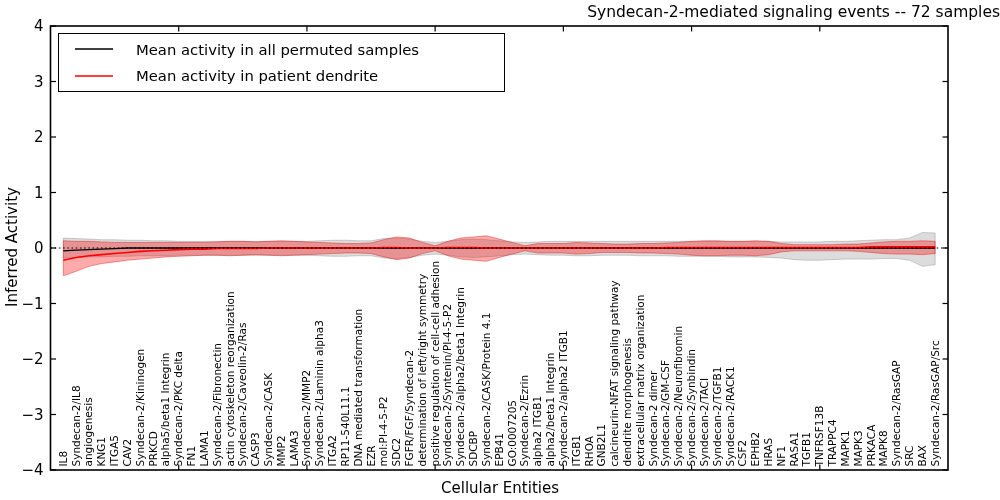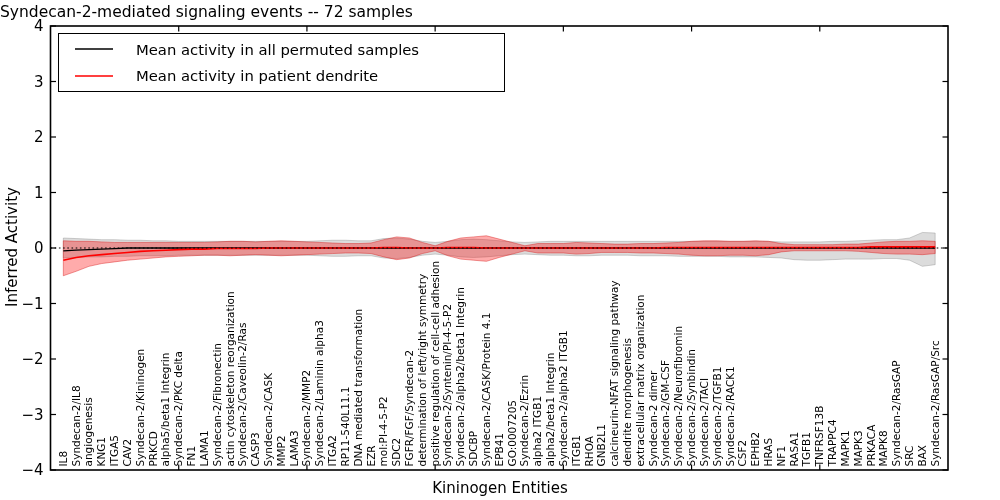--- a/index.html
+++ b/index.html
@@ -1,19 +1,19 @@
 <!DOCTYPE html>
 <html><head>
 <meta charset="utf-8">
 <style>
   html,body{margin:0;padding:0;background:#fff;}
   .figure{position:relative;width:1000px;height:500px;background:#ffffff;overflow:hidden;
           font-family:"DejaVu Sans","Liberation Sans",sans-serif;color:#000;}
   #plot{position:absolute;left:0;top:0;}
-  .title{position:absolute;top:3px;left:0;width:1000px;text-align:left;font-size:15.5px;}
+  .title{position:absolute;top:3px;left:0;width:1000px;text-align:right;font-size:15.5px;}
   .xlabel{position:absolute;top:479px;left:0;width:1000px;text-align:center;font-size:15px;}
   .ylabel{position:absolute;left:12px;top:247px;transform:translate(-50%,-50%) rotate(-90deg);
           white-space:nowrap;font-size:15px;}
   .legend{position:absolute;left:58px;top:33px;width:447px;height:59px;background:#fff;
           border:1.6px solid #000;display:flex;flex-direction:column;justify-content:space-around;
           padding:2px 0;box-sizing:border-box;z-index:5;}
   .legend-row{display:flex;align-items:center;padding-left:15px;text-align:right;}
   .legend-row .sw{flex:0 0 auto;}
   .legend-row span{margin-left:22px;font-size:14.8px;white-space:nowrap;}
   svg text{fill:#000;}
@@ -142,21 +142,21 @@
         <line x1="563.3571428571429" x2="563.3571428571429" y1="464.5" y2="470" stroke="#000" stroke-width="1.2"></line>
         <line x1="691.5714285714286" x2="691.5714285714286" y1="26" y2="31.5" stroke="#000" stroke-width="1.2"></line>
         <line x1="691.5714285714286" x2="691.5714285714286" y1="464.5" y2="470" stroke="#000" stroke-width="1.2"></line>
         <line x1="819.7857142857143" x2="819.7857142857143" y1="26" y2="31.5" stroke="#000" stroke-width="1.2"></line>
         <line x1="819.7857142857143" x2="819.7857142857143" y1="464.5" y2="470" stroke="#000" stroke-width="1.2"></line>
       </g>
     </svg>
 
   <div class="title">Syndecan-2-mediated signaling events -- 72 samples</div>
   <div class="ylabel">Inferred Activity</div>
-  <div class="xlabel">Kininogen Entities</div>
+  <div class="xlabel">Cellular Entities</div>
 
   <div class="legend">
     <div class="legend-row">
       <svg class="sw" width="40" height="8">
         <line x1="1" y1="4" x2="39" y2="4" stroke-width="1.5" stroke="#000000"></line>
       </svg>
       <span>Mean activity in all permuted samples</span>
     </div>
     <div class="legend-row">
       <svg class="sw" width="40" height="8">

